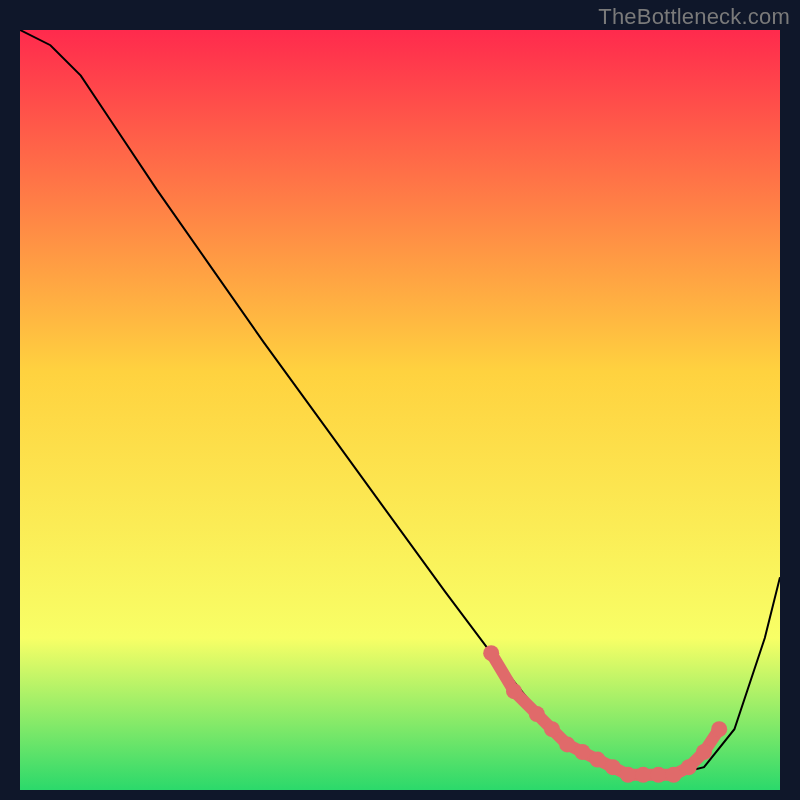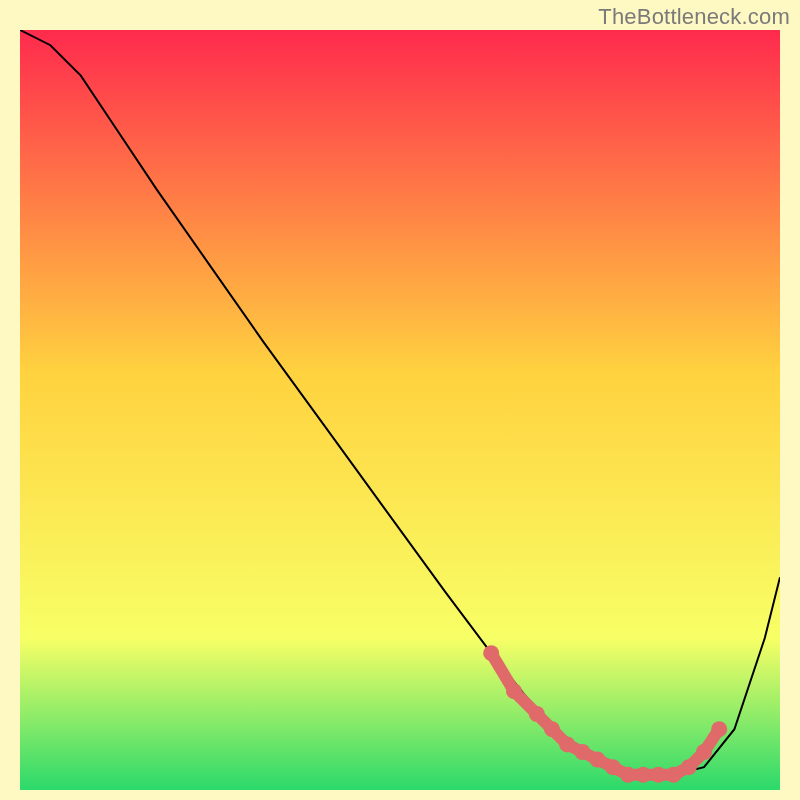--- a/index.html
+++ b/index.html
@@ -8,21 +8,21 @@
     width: 800px;
     height: 800px;
     background: #000;
     overflow: hidden;
     font-family: Arial, Helvetica, sans-serif;
   }
   .frame {
     position: relative;
     width: 800px;
     height: 800px;
-    background: #fef9c3;
+    background: #0f172a;
   }
   .attribution {
     position: absolute;
     top: 4px;
     right: 10px;
     color: #7a7a7a;
     font-size: 22px;
     letter-spacing: 0.2px;
     font-weight: 400;
   }

